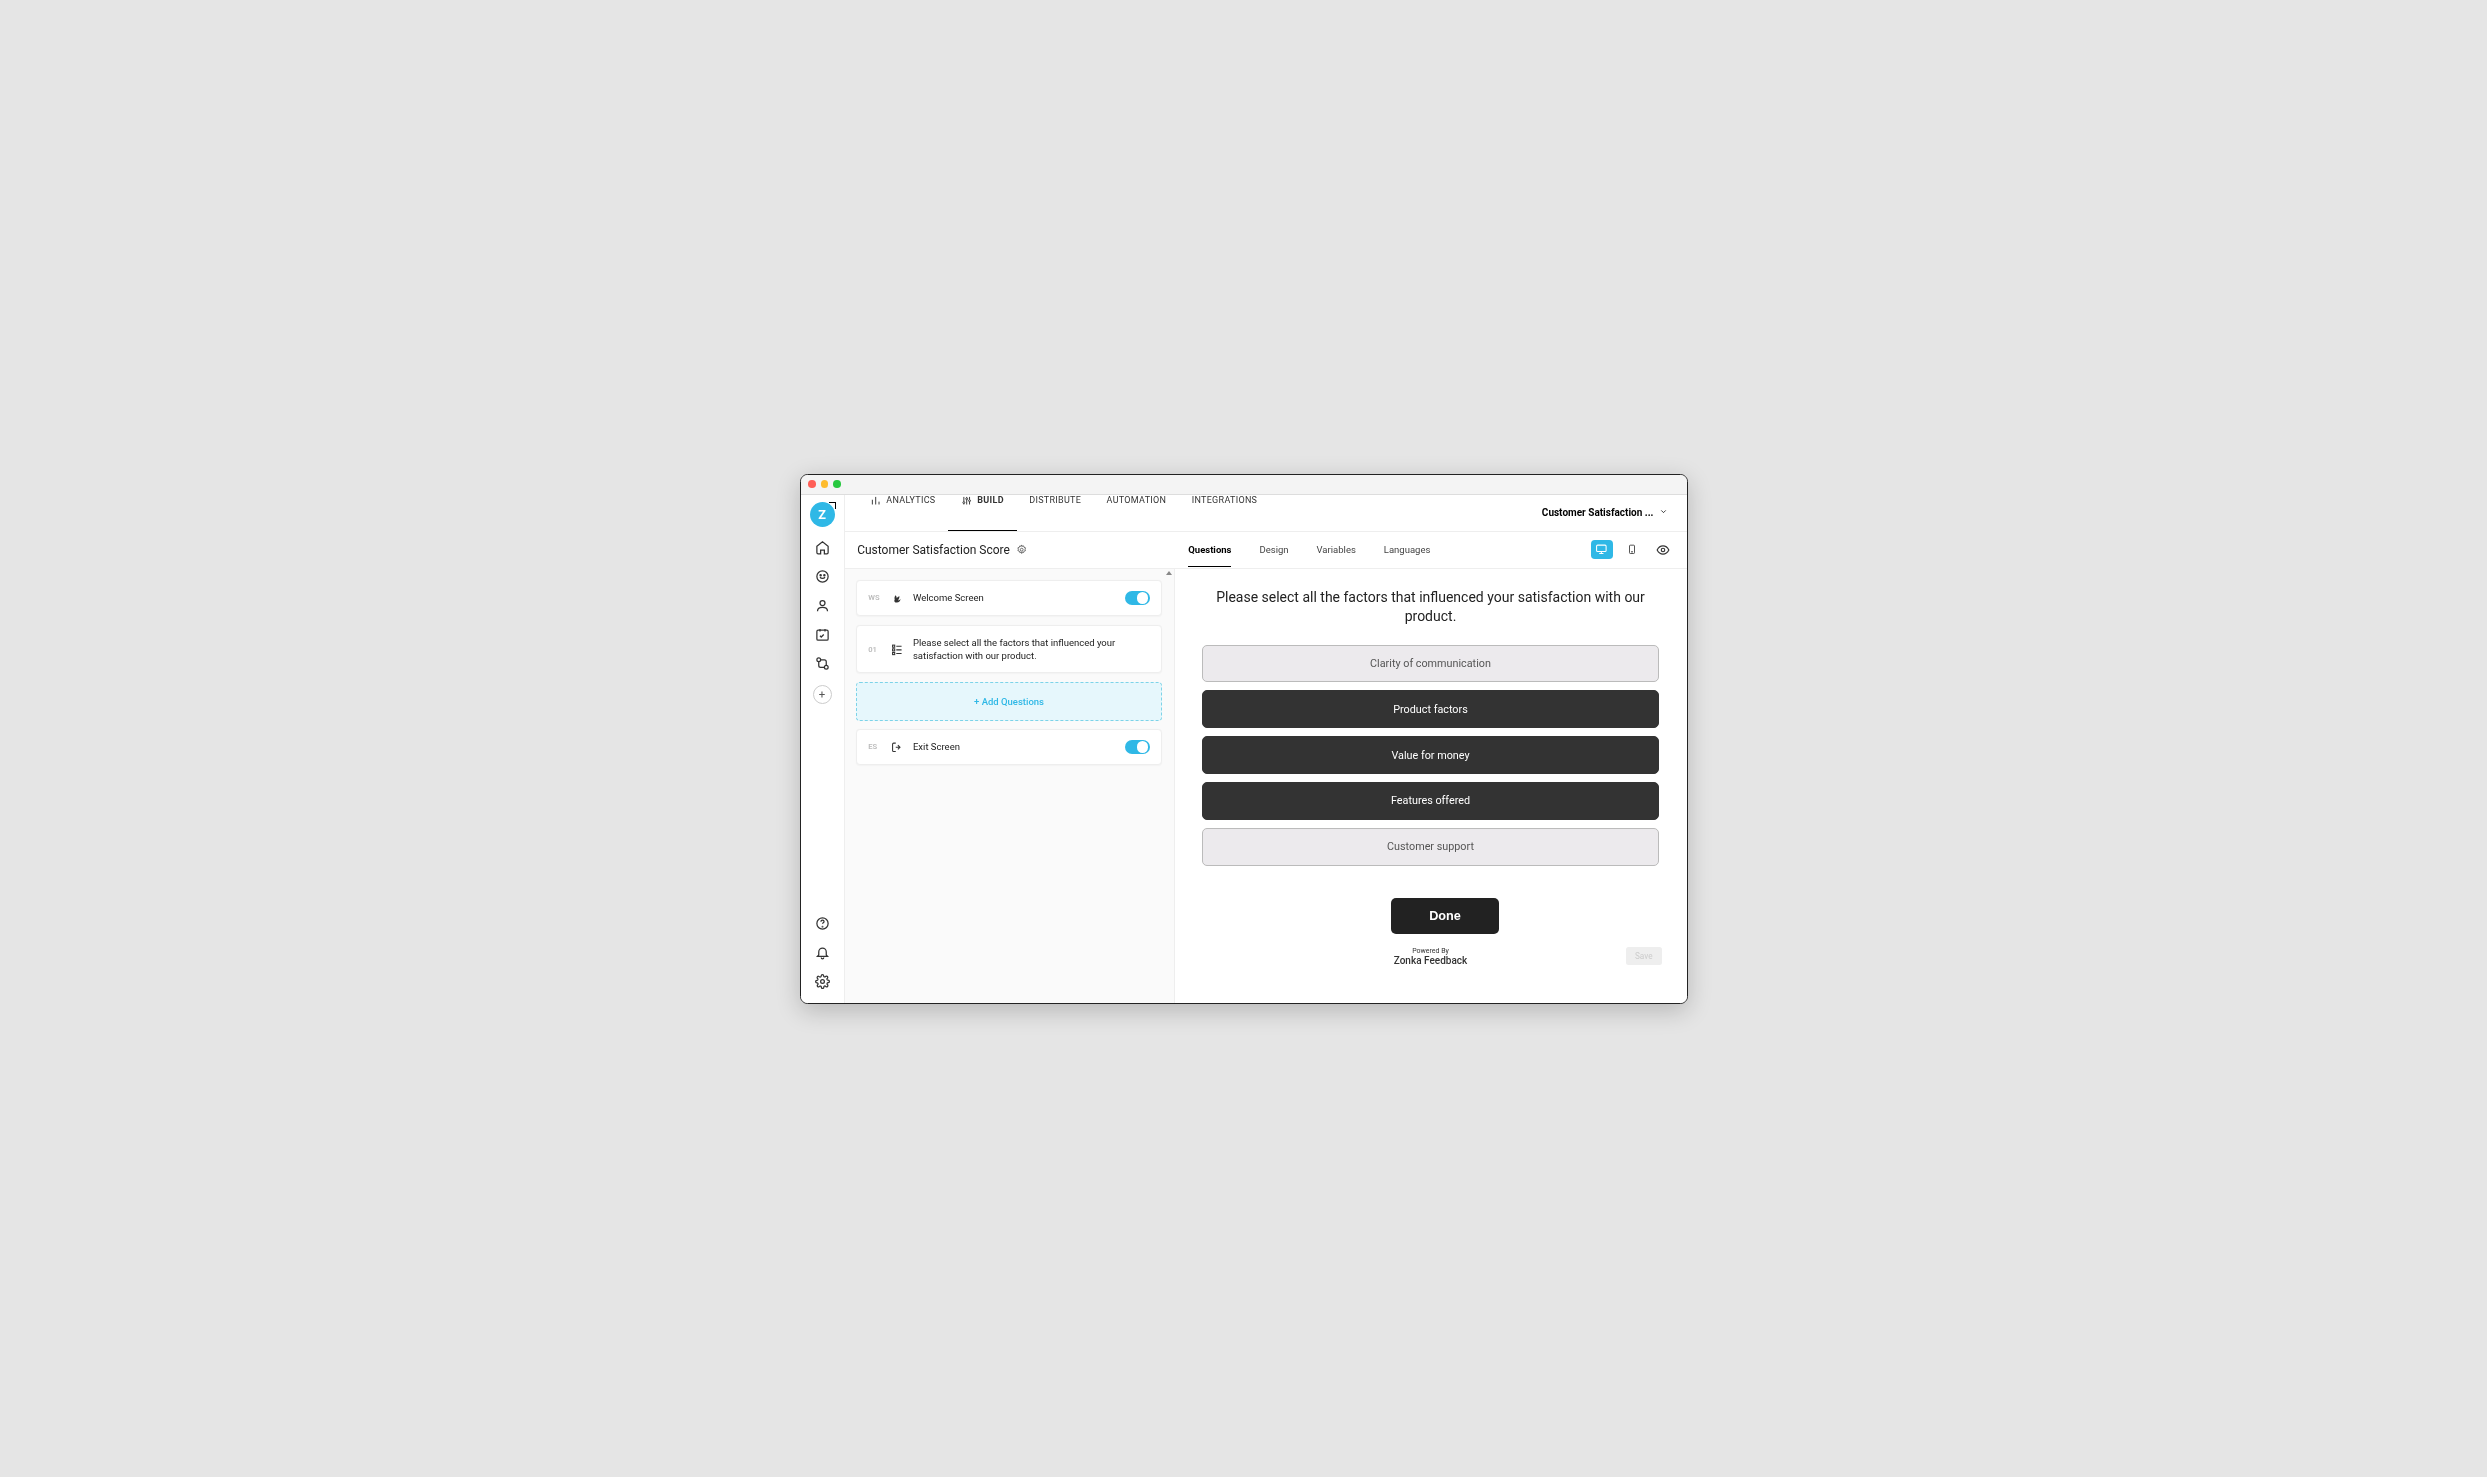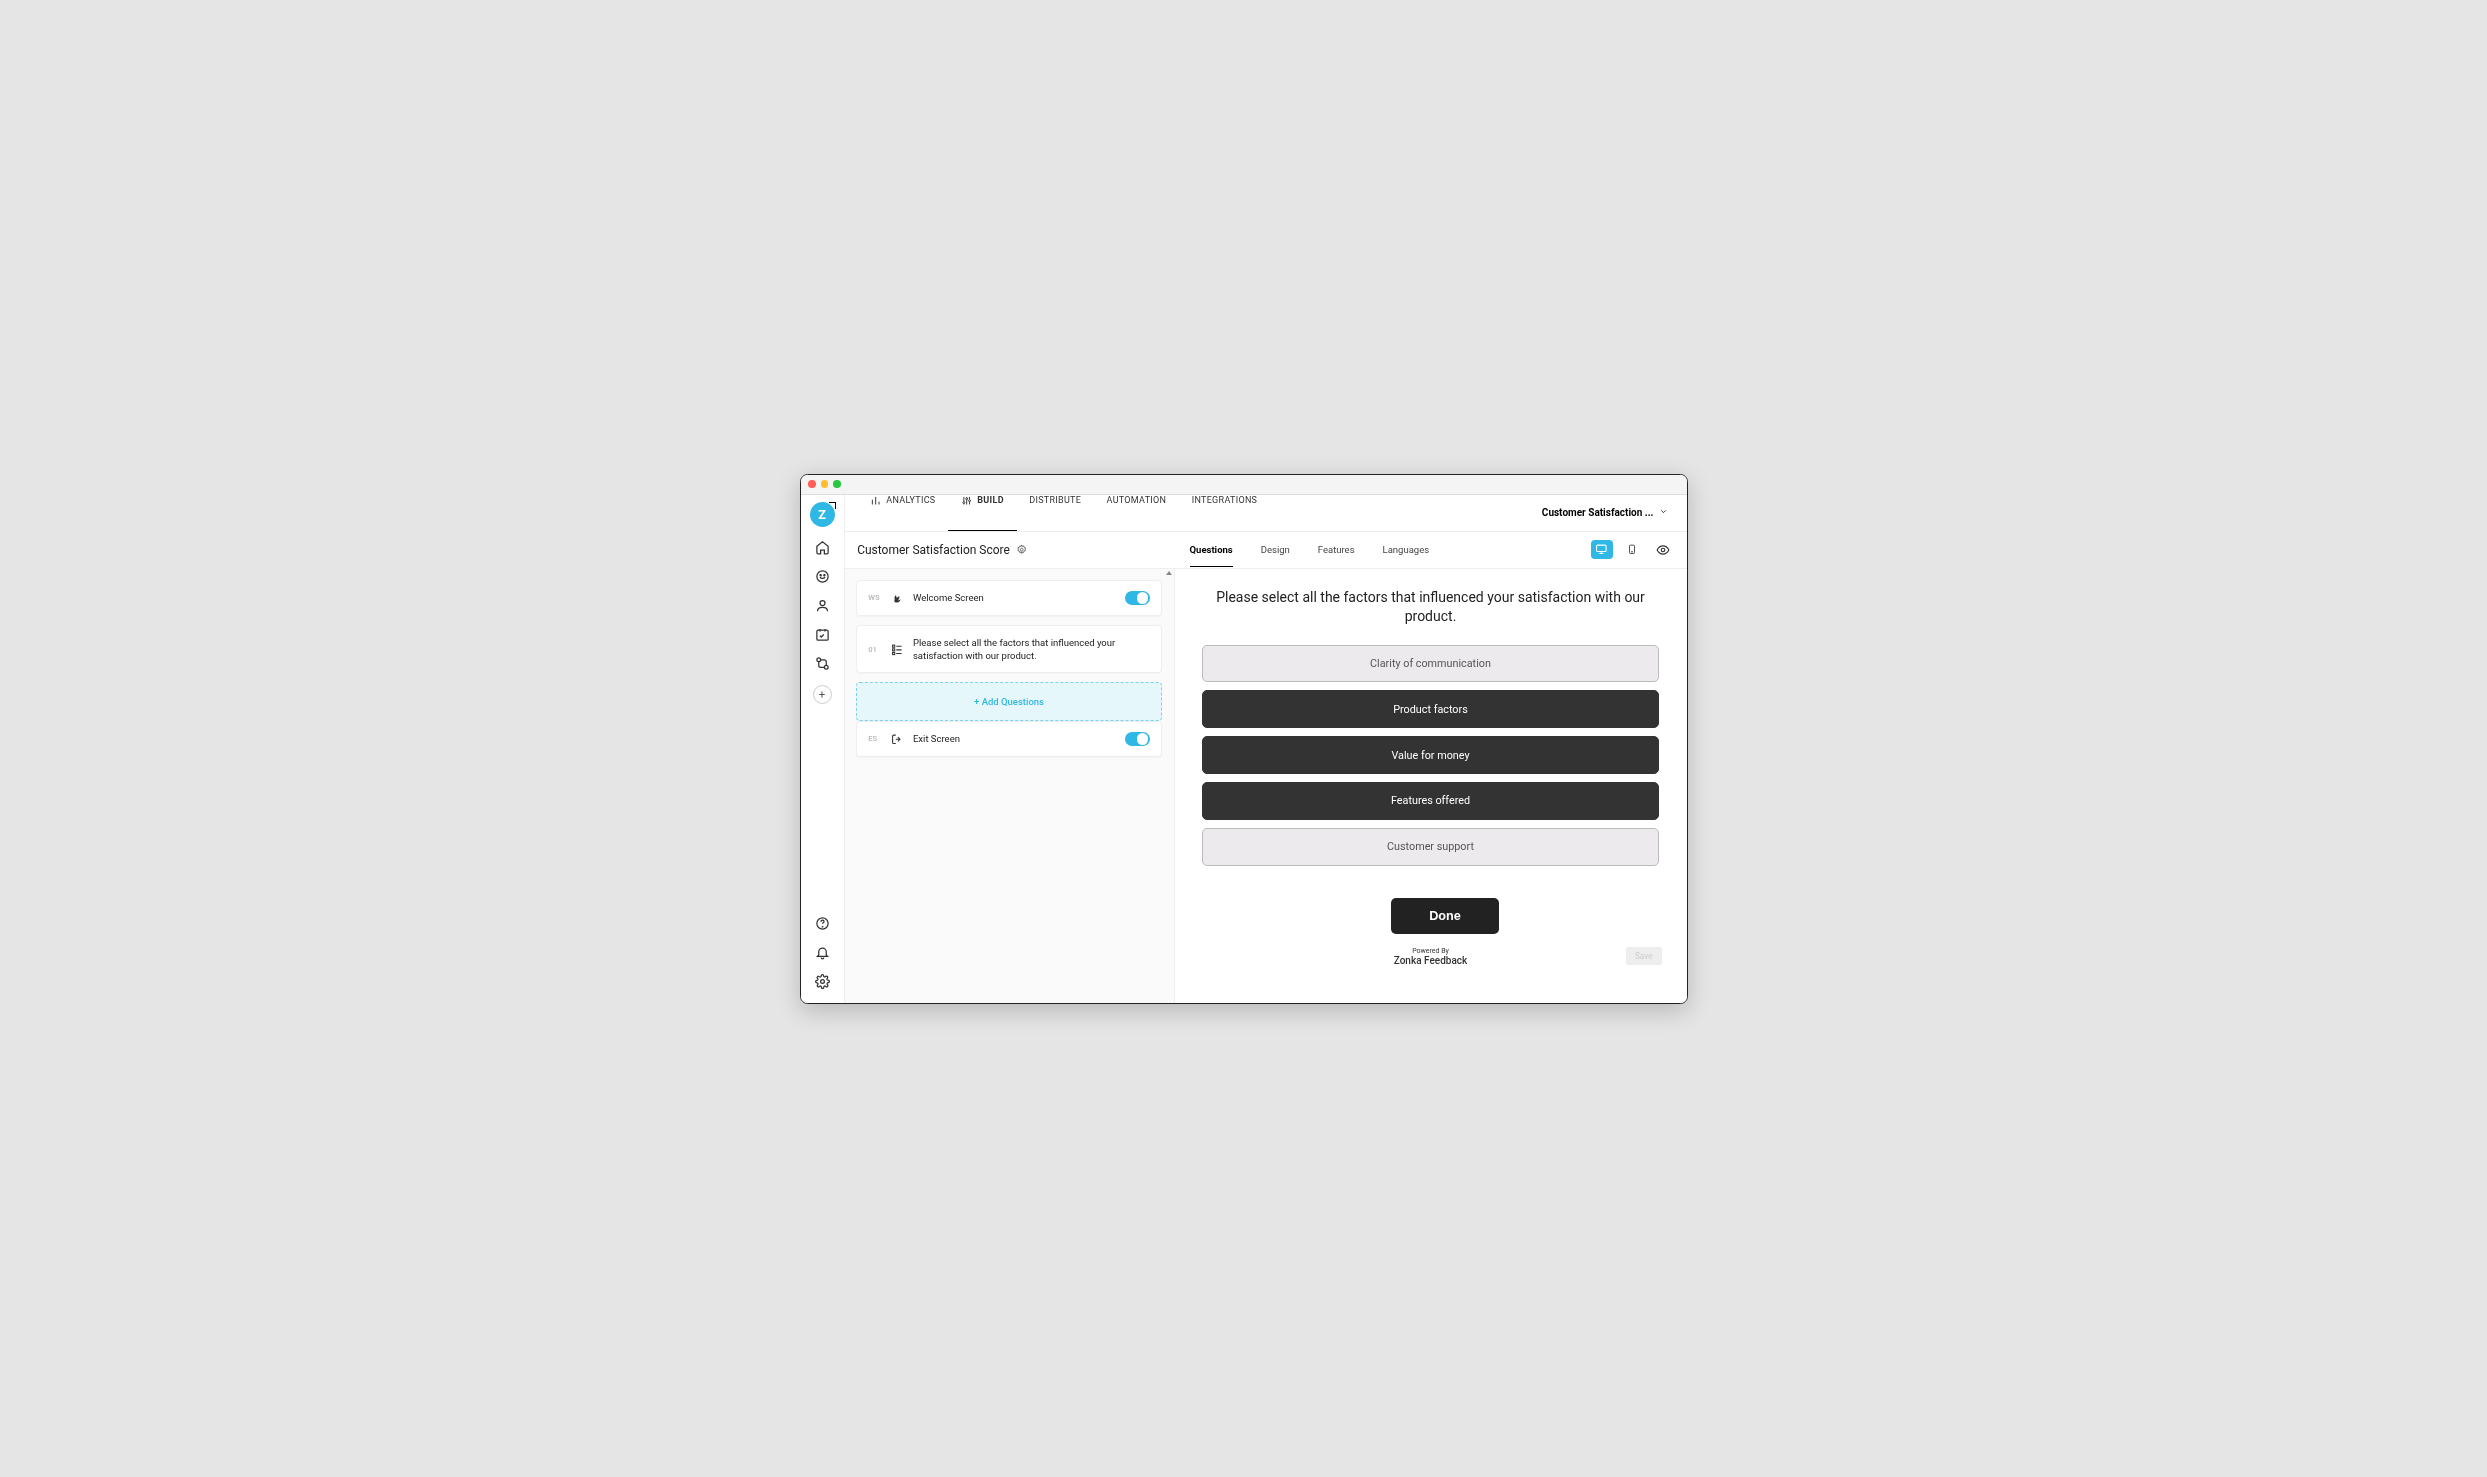--- a/index.html
+++ b/index.html
@@ -43,21 +43,21 @@
 
 .content { flex: 1; display: flex; overflow: hidden; }
 
 .left-panel { width: 330px; background: #fafafa; border-right: 0.6px solid #eee; padding: 11.4px; overflow-y: auto; position: relative; }
 .card { background: #fff; border: 0.6px solid #eee; border-radius: 3.8px; padding: 10px 11.4px; margin-bottom: 9px; display: flex; align-items: center; gap: 9px; box-shadow: 0 0.6px 1.3px rgba(0,0,0,0.03); }
 .card-label { font-size: 7.6px; color: #bbb; font-weight: 600; width: 14px; }
 .card-icon { width: 12.7px; height: 12.7px; color: #333; flex-shrink: 0; }
 .card-text { flex: 1; font-size: 9.5px; color: #222; line-height: 1.4; }
 .toggle { width: 25px; height: 14px; border-radius: 7px; background: #2fb8e6; position: relative; cursor: pointer; }
 .toggle::after { content: ""; width: 11.4px; height: 11.4px; border-radius: 50%; background: #fff; position: absolute; top: 1.3px; right: 1.3px; }
-.add-btn { border: 0.6px dashed #7dd3e8; background: #e6f7fc; color: #2fb8e6; text-align: center; padding: 12.7px; border-radius: 3.8px; font-size: 9.5px; font-weight: 500; cursor: pointer; margin-bottom: 0; }
+.add-btn { border: 0.6px dashed #7dd3e8; background: #e6f7fc; color: #2fb8e6; text-align: center; padding: 12.7px; border-radius: 3.8px; font-size: 9.5px; font-weight: 500; cursor: pointer; margin-bottom: 8px; }
 .scroll-indicator { position: absolute; top: 2.5px; right: 1.3px; width: 0; height: 0; border-left: 3.2px solid transparent; border-right: 3.2px solid transparent; border-bottom: 4.4px solid #888; }
 
 .preview { flex: 1; background: #fff; padding: 19px 25px 12.7px; display: flex; flex-direction: column; align-items: center; overflow-y: auto; position: relative; }
 .question-title { font-size: 14px; color: #222; text-align: center; max-width: 457px; line-height: 1.4; margin-bottom: 18px; }
 .options { display: flex; flex-direction: column; gap: 8px; width: 100%; max-width: 457px; }
 .option { padding: 11.4px; border-radius: 5px; text-align: center; font-size: 10.8px; cursor: pointer; border: 0.6px solid #bbb; }
 .option.unselected { background: #eceaed; color: #555; }
 .option.selected { background: #333; color: #fff; border: 0.6px solid #333; }
 .done-btn { margin-top: 32px; background: #222; color: #fff; border: none; border-radius: 5px; padding: 11.4px 38px; font-size: 12.7px; font-weight: 600; cursor: pointer; margin-left: 29px; }
 .powered { margin-top: 12.7px; text-align: center; color: #333; }
@@ -161,21 +161,21 @@
 
       <div class="subnav">
         <div class="survey-title">Customer Satisfaction Score</div>
         <svg class="gear-small" viewBox="0 0 24 24" fill="none" stroke="currentColor" stroke-width="2">
             <circle cx="12" cy="12" r="3"></circle>
             <path d="M12 2l1 3 3-1 1 3 3 1-1 3 1 3-3 1-1 3-3-1-1 3-1-3-3 1-1-3-3-1 1-3-1-3 3-1 1-3 3 1z"></path>
           </svg>
         <div class="subnav-center">
           <div class="subnav-item active">Questions</div>
           <div class="subnav-item">Design</div>
-          <div class="subnav-item">Features</div>
+          <div class="subnav-item">Variables</div>
           <div class="subnav-item">Languages</div>
         </div>
         <div class="subnav-right">
           <div class="device-btn active">
             <svg width="12.7" height="12.7" viewBox="0 0 24 24" fill="none" stroke="currentColor" stroke-width="2">
                 <rect x="3" y="4" width="18" height="12" rx="2"></rect>
                 <path d="M8 20h8M12 16v4"></path>
               </svg>
           </div>
           <div class="device-btn">

